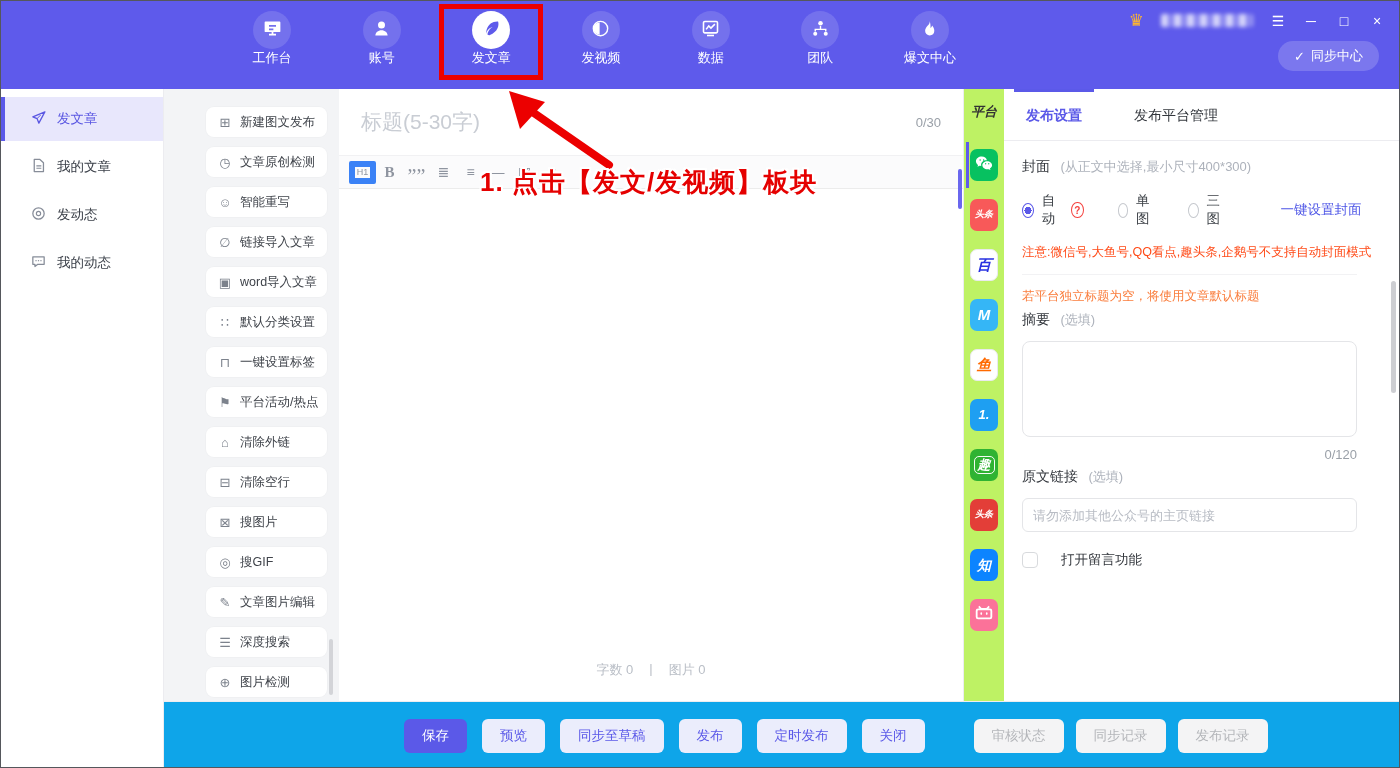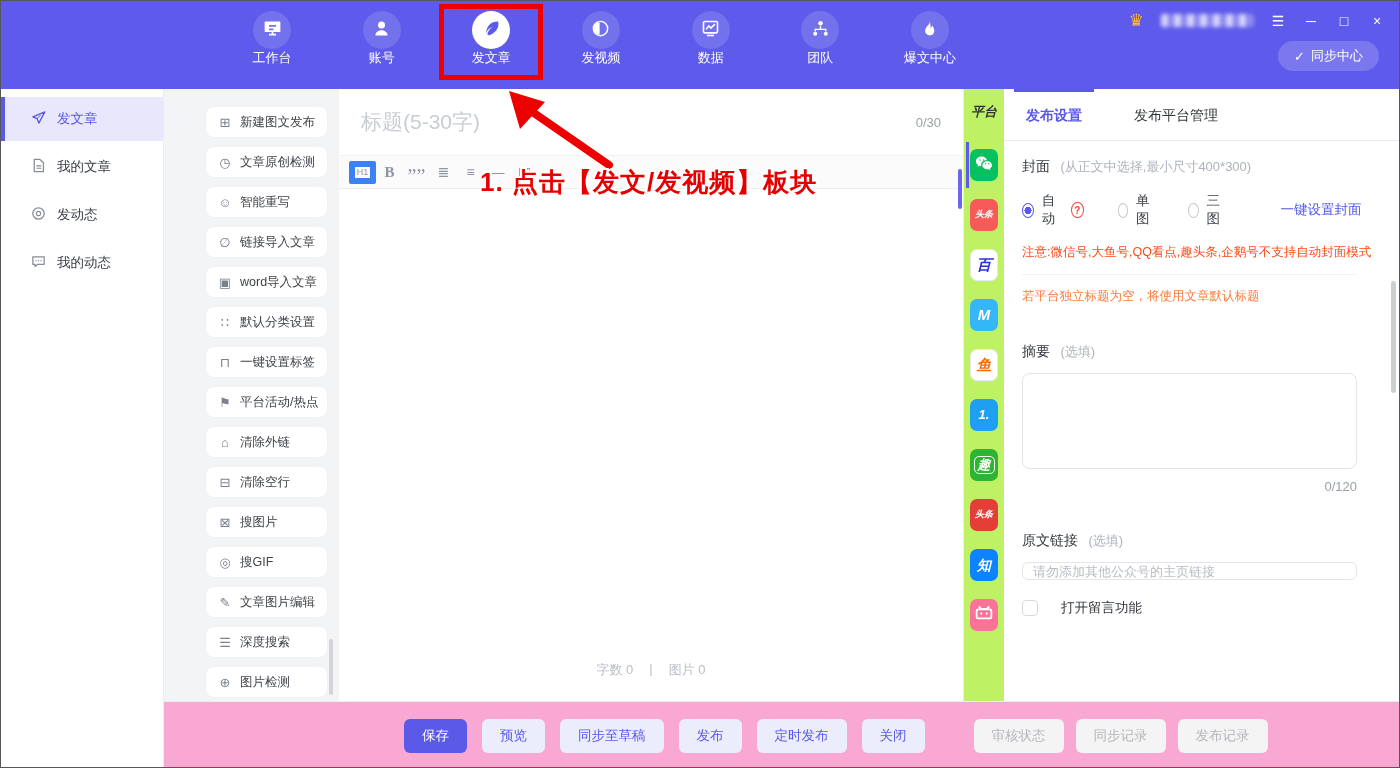--- a/index.html
+++ b/index.html
@@ -88,32 +88,32 @@
   .radio-opt { display:flex; align-items:center; margin-right:34px; cursor:pointer; }
   .radio { width:15px; height:15px; border-radius:50%; border:1.5px solid #c6c9ce; background:#fff; }
   .radio.checked { border-color:#5b59e8; background:radial-gradient(circle, #5b59e8 0 3.5px, #fff 3.6px); }
   .radio-lb { font-size:13.5px; color:#3c4046; margin-left:8px; }
   .help-ic { width:16px; height:16px; margin-left:9px; border:1.5px solid #f5413d; border-radius:50%; color:#f5413d;
     font-size:10px; font-weight:bold; display:flex; align-items:center; justify-content:center; cursor:pointer; }
   .quick-link { margin-left:22px; font-size:13.5px; color:#4d55e6; cursor:pointer; white-space:nowrap; }
   .notice { margin-top:16px; font-size:12.5px; color:#ff4a17; white-space:nowrap; }
   .thin-div { border-top:1px solid #f2f2f4; margin:13px 0; }
   .title-note { font-size:12.5px; color:#fa7d3c; white-space:nowrap; }
-  .fld-row { margin-top:37px; }
+  .fld-row { margin-top:5px; }
   .summary-ta { width:100%; height:96px; margin-top:12px; border:1px solid #e4e5e8; border-radius:8px; resize:none; outline:none; padding:8px; font-family:inherit; }
   .ta-counter { text-align:right; margin-top:6px; font-size:13px; color:#9aa0a8; }
-  .txt-input { width:100%; height:18px; margin-top:12px; border:1px solid #e4e5e8; border-radius:6px; outline:none; padding:0 10px; font-size:13px; color:#333; font-family:inherit; }
+  .txt-input { width:100%; height:34px; margin-top:12px; border:1px solid #e4e5e8; border-radius:6px; outline:none; padding:0 10px; font-size:13px; color:#333; font-family:inherit; }
   .txt-input::placeholder { color:#b8bcc4; }
   .chk-row { margin-top:19px; display:flex; align-items:center; gap:23px; }
   .chk-box { width:16px; height:16px; border:1.5px solid #d8dadd; border-radius:4px; background:#fff; cursor:pointer; flex:none; }
   .chk-lb { font-size:13.5px; color:#33373d; white-space:nowrap; }
   .set-thumb { position:absolute; right:3px; top:192px; width:5px; height:112px; background:#cdced2; border-radius:3px; }
 
   
-  .footer { height:68px; background:#f9a8d4; border-top:1px solid #ededf0; display:flex; align-items:center; padding-left:240px; }
+  .footer { height:68px; background:#0ea5e9; border-top:1px solid #ededf0; display:flex; align-items:center; padding-left:240px; }
   .f-btn { height:34px; padding:0 18px; margin-right:15px; border:none; border-radius:6px; font-size:13.5px; cursor:pointer;
     background:#ebedfc; color:#5b59e8; font-family:inherit; white-space:nowrap; }
   .f-btn.solid { background:#5b59e8; color:#fff; }
   .f-group2 { margin-left:34px; display:flex; }
   .f-btn.gray { background:#f4f4f5; color:#b4b6ba; margin-right:12px; }
 </style>
 </head>
 <body>
 
 <div class="page">

